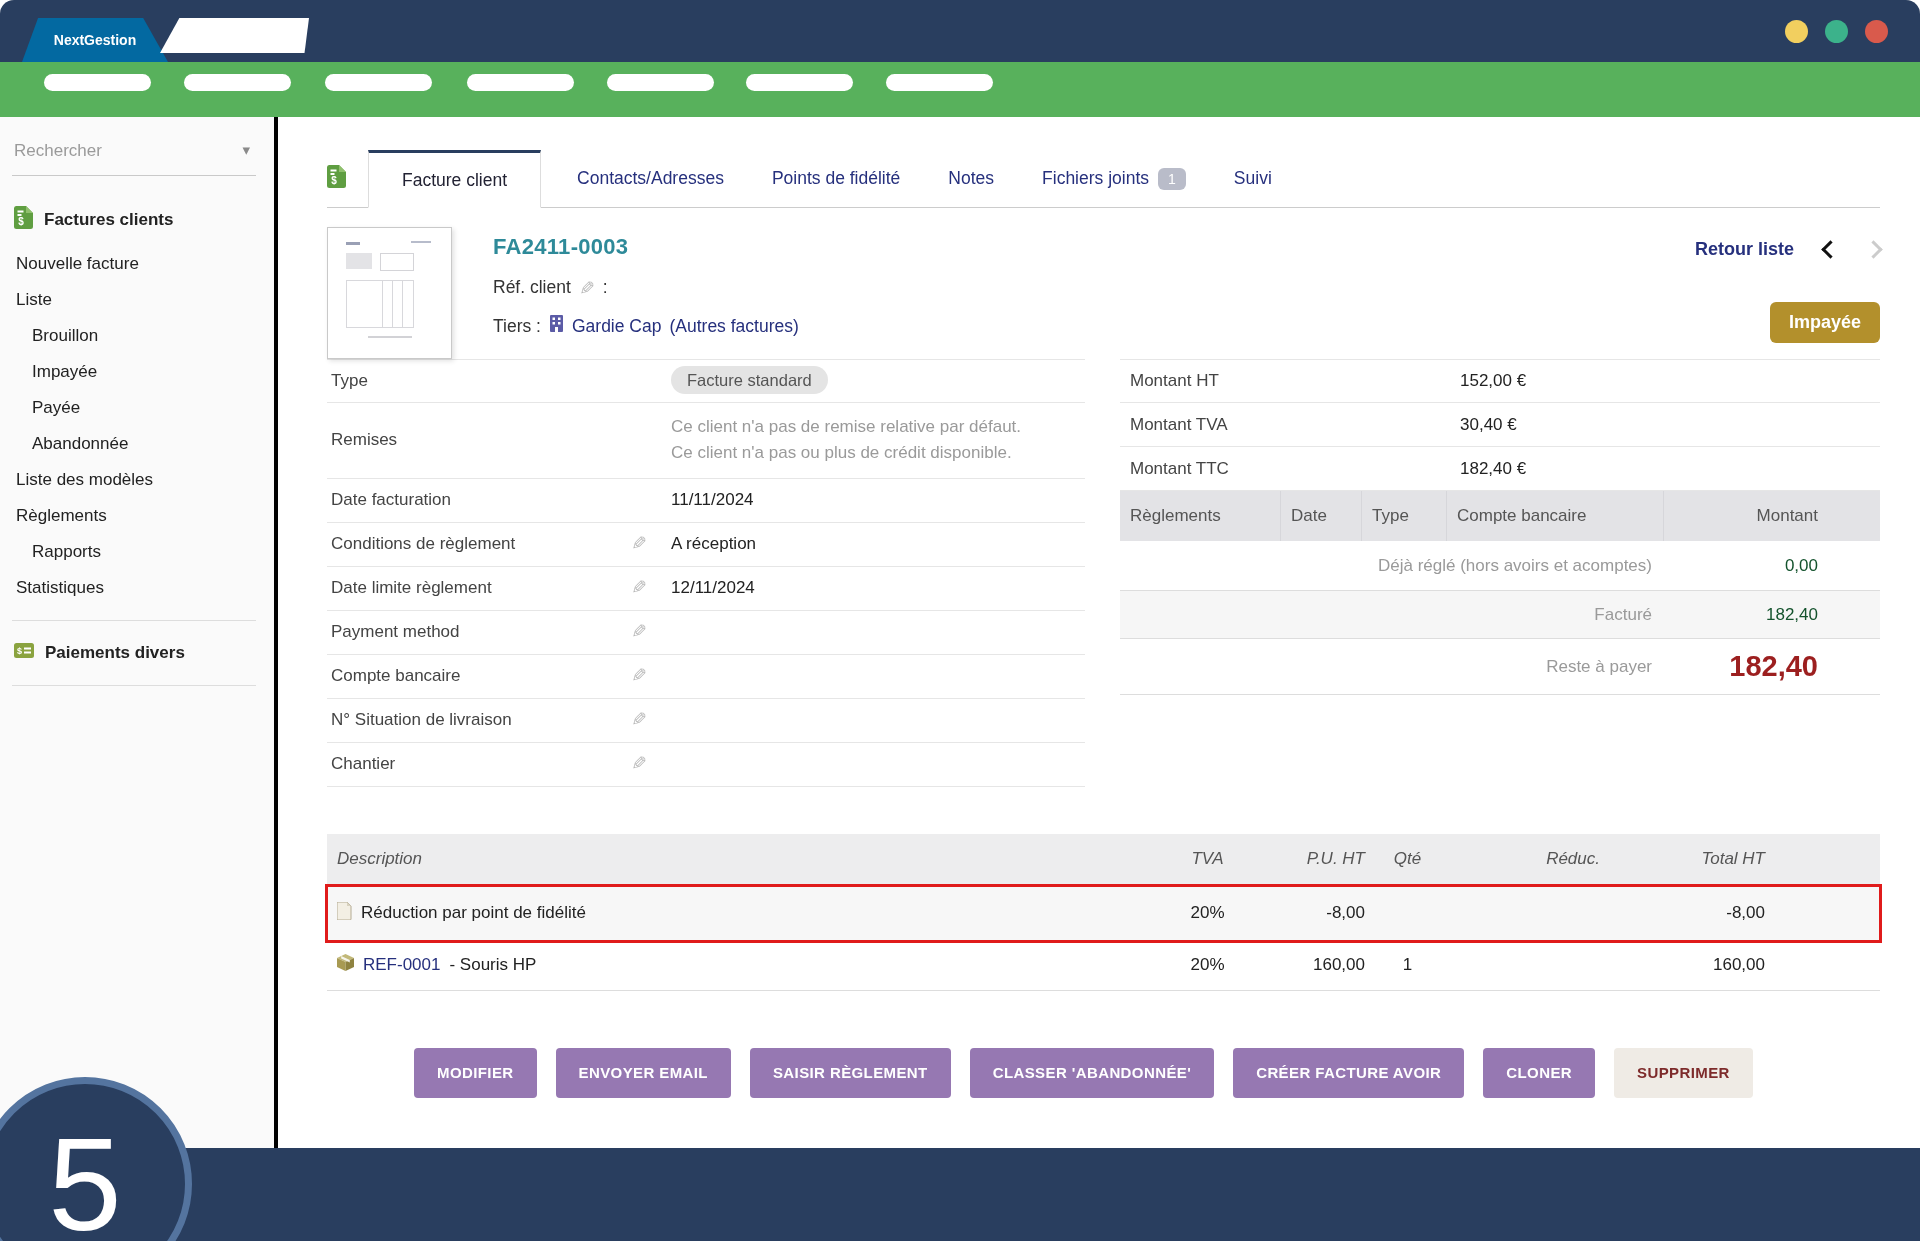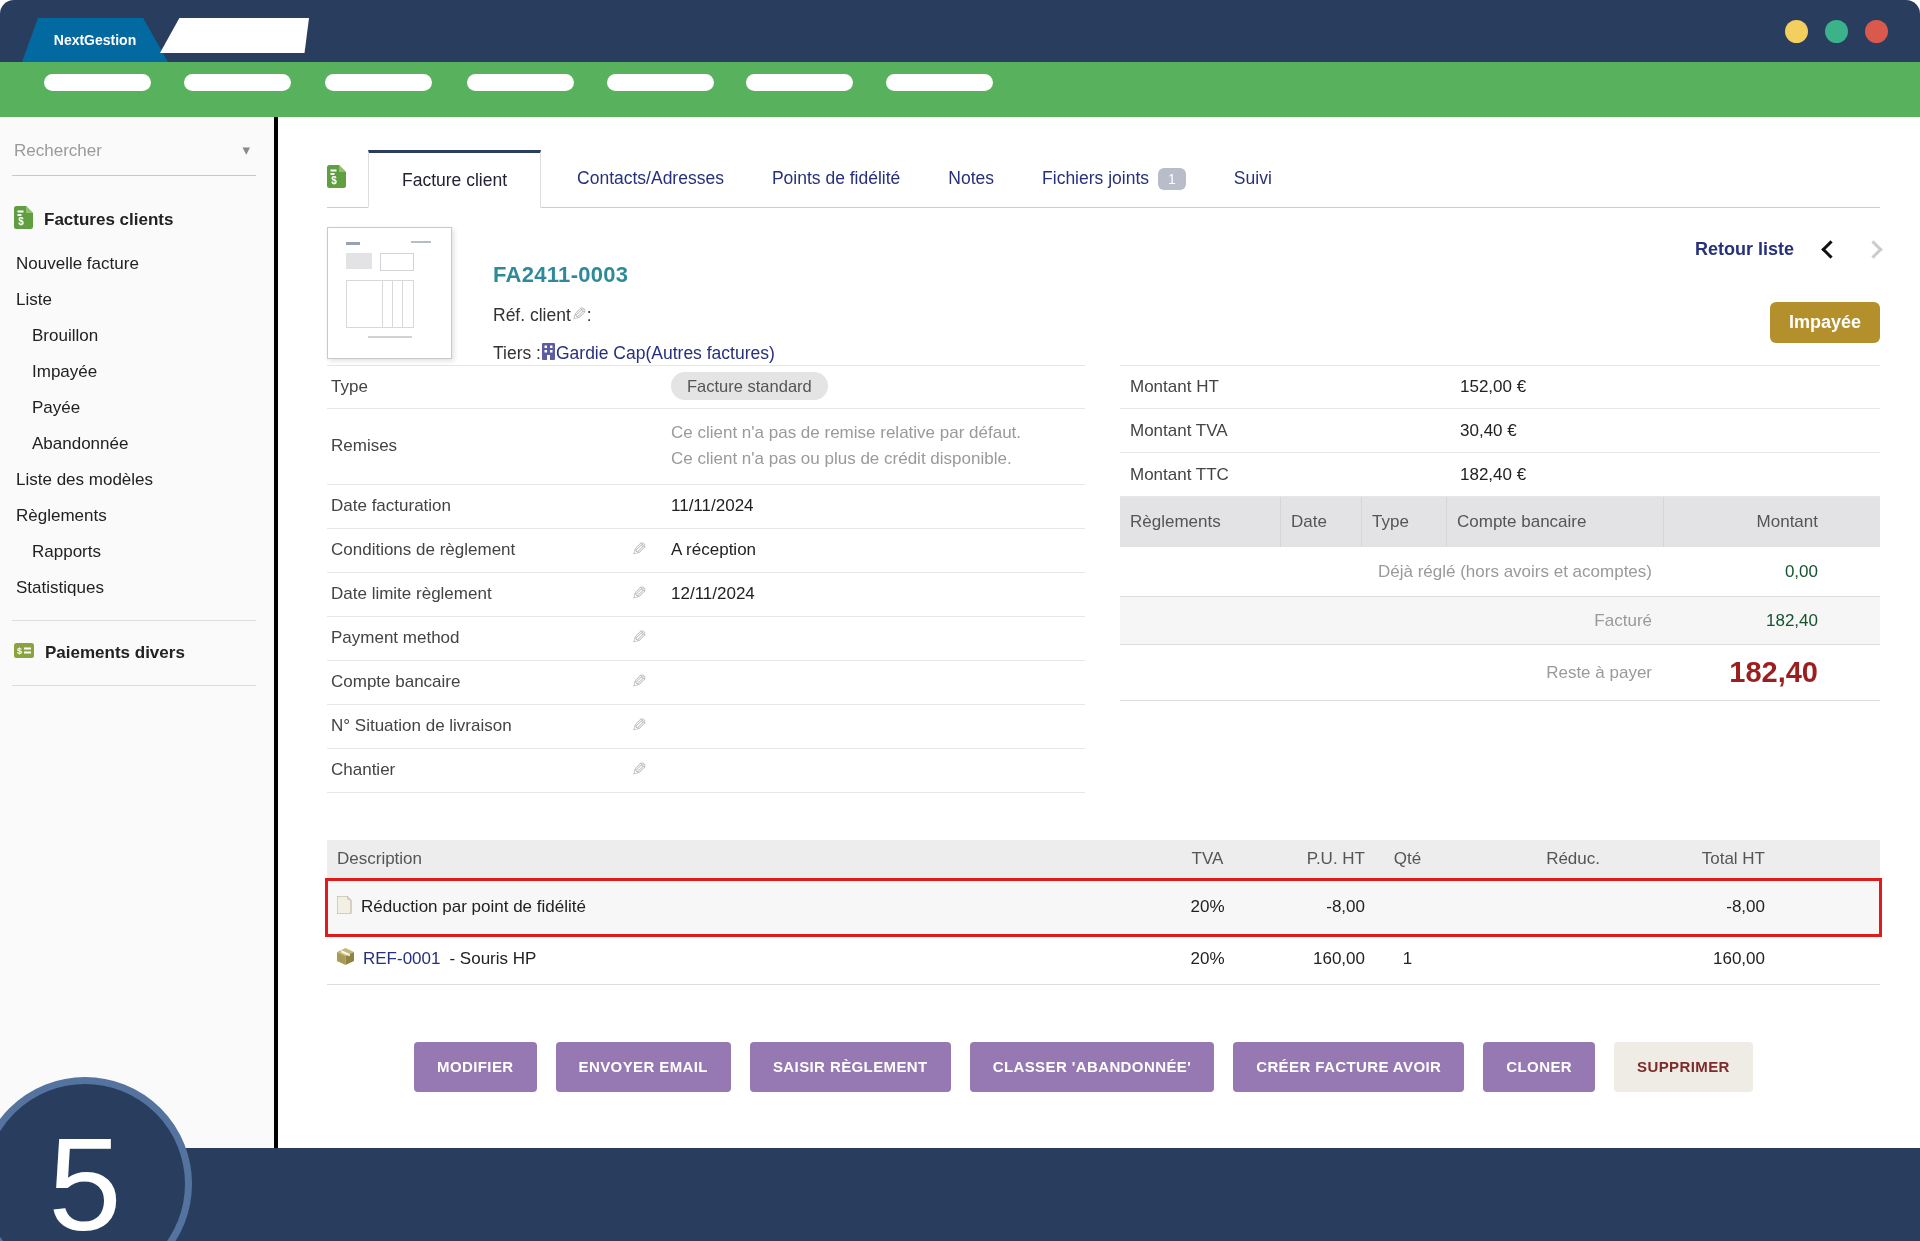--- a/index.html
+++ b/index.html
@@ -58,23 +58,23 @@
   .thumb .pg { position:absolute; left:17px; top:11px; width:89px; height:108px; background:#fff; }
   .thumb .b1 { position:absolute; left:18px; top:14px; width:14px; height:3px; background:#9aa0b5; }
   .thumb .b2 { position:absolute; right:20px; top:13px; width:20px; height:2px; background:#b7bccb; }
   .thumb .b3 { position:absolute; left:18px; top:25px; width:26px; height:16px; background:#e3e3e6; }
   .thumb .b4 { position:absolute; left:52px; top:25px; width:34px; height:18px; border:1px solid #d4d4d8; }
   .thumb .b5 { position:absolute; left:18px; top:52px; width:68px; height:48px; border:1px solid #d8d8dc; }
   .thumb .v1 { position:absolute; left:54px; top:52px; width:1px; height:48px; background:#d8d8dc; }
   .thumb .v2 { position:absolute; left:64px; top:52px; width:1px; height:48px; background:#d8d8dc; }
   .thumb .v3 { position:absolute; left:74px; top:52px; width:1px; height:48px; background:#d8d8dc; }
   .thumb .b6 { position:absolute; left:40px; top:108px; width:44px; height:2px; background:#d2d2d6; }
-  .hinfo { margin-left:41px; padding-top:7px;margin-top:28px; }
+  .hinfo { margin-left:41px; padding-top:7px; }
   .ref-num { color:#2e8a99; font-size:22px; font-weight:bold; letter-spacing:.3px; }
-  .hline { font-size:17.5px; color:#333; margin-top:17px; display:flex; align-items:flex-start; }
+  .hline { font-size:17.5px; color:#333; margin-top:17px; display:flex; align-items:flex-end; gap:8px; }
   .pencil { display:inline-block; transform:scaleX(-1); color:#b9b9b9; font-size:19px; line-height:1; }
   .link { color:#26307d; text-decoration:none; cursor:pointer; }
   .hright { margin-left:auto; text-align:right; padding-top:12px; width:270px; }
   .backrow { display:flex; align-items:center; justify-content:flex-end; gap:30px; }
   .back-link { color:#26307d; font-weight:bold; font-size:18px; cursor:pointer; }
   .chev { width:13px; height:13px; border-left:3px solid #111; border-bottom:3px solid #111;
           display:inline-block; cursor:pointer; }
   .chev.left  { transform:rotate(45deg); }
   .chev.right { transform:rotate(225deg); border-color:#ccc; }
   .status-badge { display:inline-block; margin-top:42px; background:#b3902c; color:#fff;
@@ -105,22 +105,22 @@
   .ph5 { flex:1; border-right:none; justify-content:flex-end; padding-right:62px; }
   .srow { display:flex; align-items:center; min-height:49px; font-size:17px; }
   .srow .slabel { flex:1; text-align:right; color:#9a9a9a; padding-right:10px; }
   .srow .sval { width:156px; text-align:right; color:#14532d; margin-right:62px; }
   .srow.billed { background:#f6f6f6; border-top:1px solid #ddd; border-bottom:1px solid #ddd; }
   .srow.rest { min-height:56px; border-bottom:1px solid #ddd; }
   .srow.rest .sval { color:#9c1f1f; font-weight:bold; font-size:29px; }
 
   
   .lines { margin-top:47px; }
-  .lhead { display:flex; align-items:center; background:#ededee; height:40px;
-           font-size:17px; color:#555; border-bottom:1px solid #ddd; }
+  .lhead { display:flex; align-items:center; background:#ededee; height:52px;
+           font-size:17px; color:#555; border-bottom:1px solid #ddd;font-style:italic; }
   .lrow { display:flex; align-items:center; font-size:17px; color:#222; }
   .lc-desc { flex:1; padding-left:10px; display:flex; align-items:center; gap:9px; }
   .lc-tva { width:75px; text-align:center; flex-shrink:0; }
   .lc-pu { width:120px; text-align:right; flex-shrink:0; }
   .lc-qte { width:85px; text-align:center; flex-shrink:0; }
   .lc-reduc { width:150px; text-align:right; flex-shrink:0; }
   .lc-total { width:165px; text-align:right; flex-shrink:0; }
   .lc-tail { width:115px; flex-shrink:0; }
   .lrow.highlight { background:#f7f7f7; outline:3px solid #e01b1b; outline-offset:-1px;
                     height:55px; position:relative; z-index:2; }

